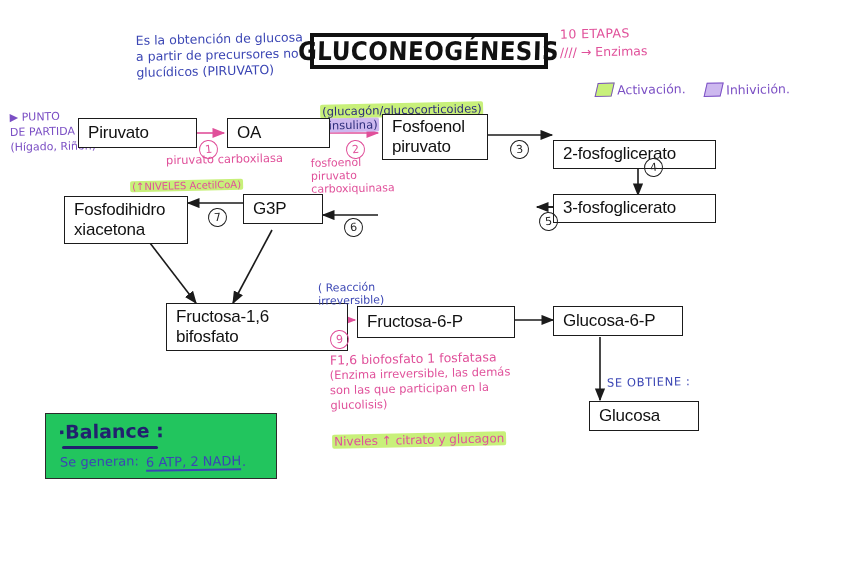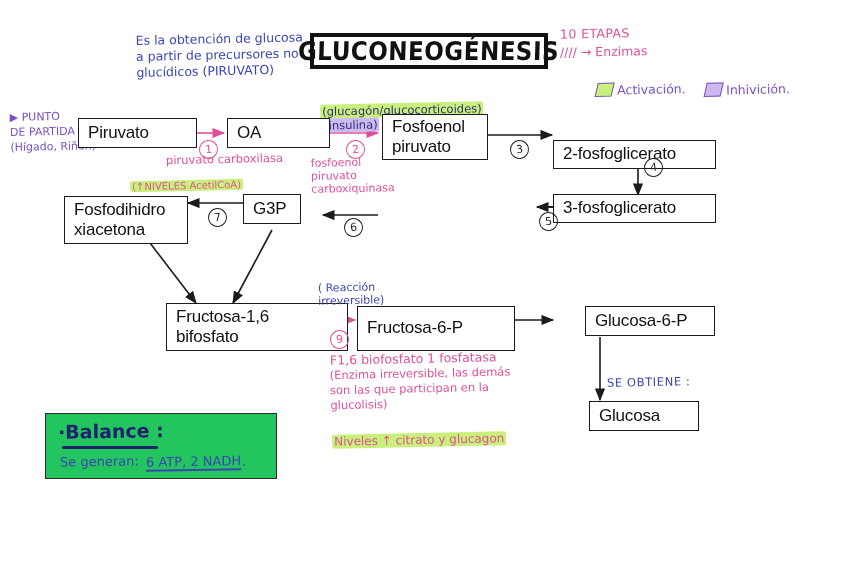--- a/index.html
+++ b/index.html
@@ -177,31 +177,31 @@
   <div class="node" style="left:227px;top:118px;width:103px;height:30px;">OA</div>
 
   <div class="node" style="left:382px;top:114px;width:106px;height:46px;">Fosfoenol
 piruvato</div>
 
   <div class="node" style="left:553px;top:118px;width:163px;height:29px;margin-top:22px;">2-fosfoglicerato</div>
 
   <div class="node" style="left:553px;top:194px;width:163px;height:29px;">3-fosfoglicerato</div>
 
 
-  <div class="node" style="left:243px;top:194px;width:58px;height:30px;">G3P</div>
+  <div class="node" style="left:243px;top:194px;width:80px;height:30px;">G3P</div>
 
   <div class="node" style="left:64px;top:196px;width:124px;height:48px;">Fosfodihidro
 xiacetona</div>
 
   <div class="node" style="left:166px;top:303px;width:182px;height:48px;">Fructosa-1,6
 bifosfato</div>
 
-  <div class="node" style="left:357px;top:306px;width:158px;height:45px;">Fructosa-6-P</div>
-
-  <div class="node" style="left:585px;top:306px;width:130px;height:30px;">Glucosa-6-P</div>
+  <div class="node" style="left:357px;top:306px;width:158px;height:32px;">Fructosa-6-P</div>
+
+  <div class="node" style="left:553px;top:306px;width:130px;height:30px;">Glucosa-6-P</div>
 
   <div class="node" style="left:589px;top:401px;width:110px;height:30px;">Glucosa</div>
 
   <div class="step pink" style="left:199px;top:140px;">1</div>
   <div class="step pink" style="left:346px;top:140px;">2</div>
   <div class="step black" style="left:510px;top:140px;">3</div>
   <div class="step black" style="left:644px;top:158px;">4</div>
   <div class="step black" style="left:539px;top:212px;">5</div>
   <div class="step black" style="left:344px;top:218px;">6</div>
   <div class="step black" style="left:208px;top:208px;">7</div>

